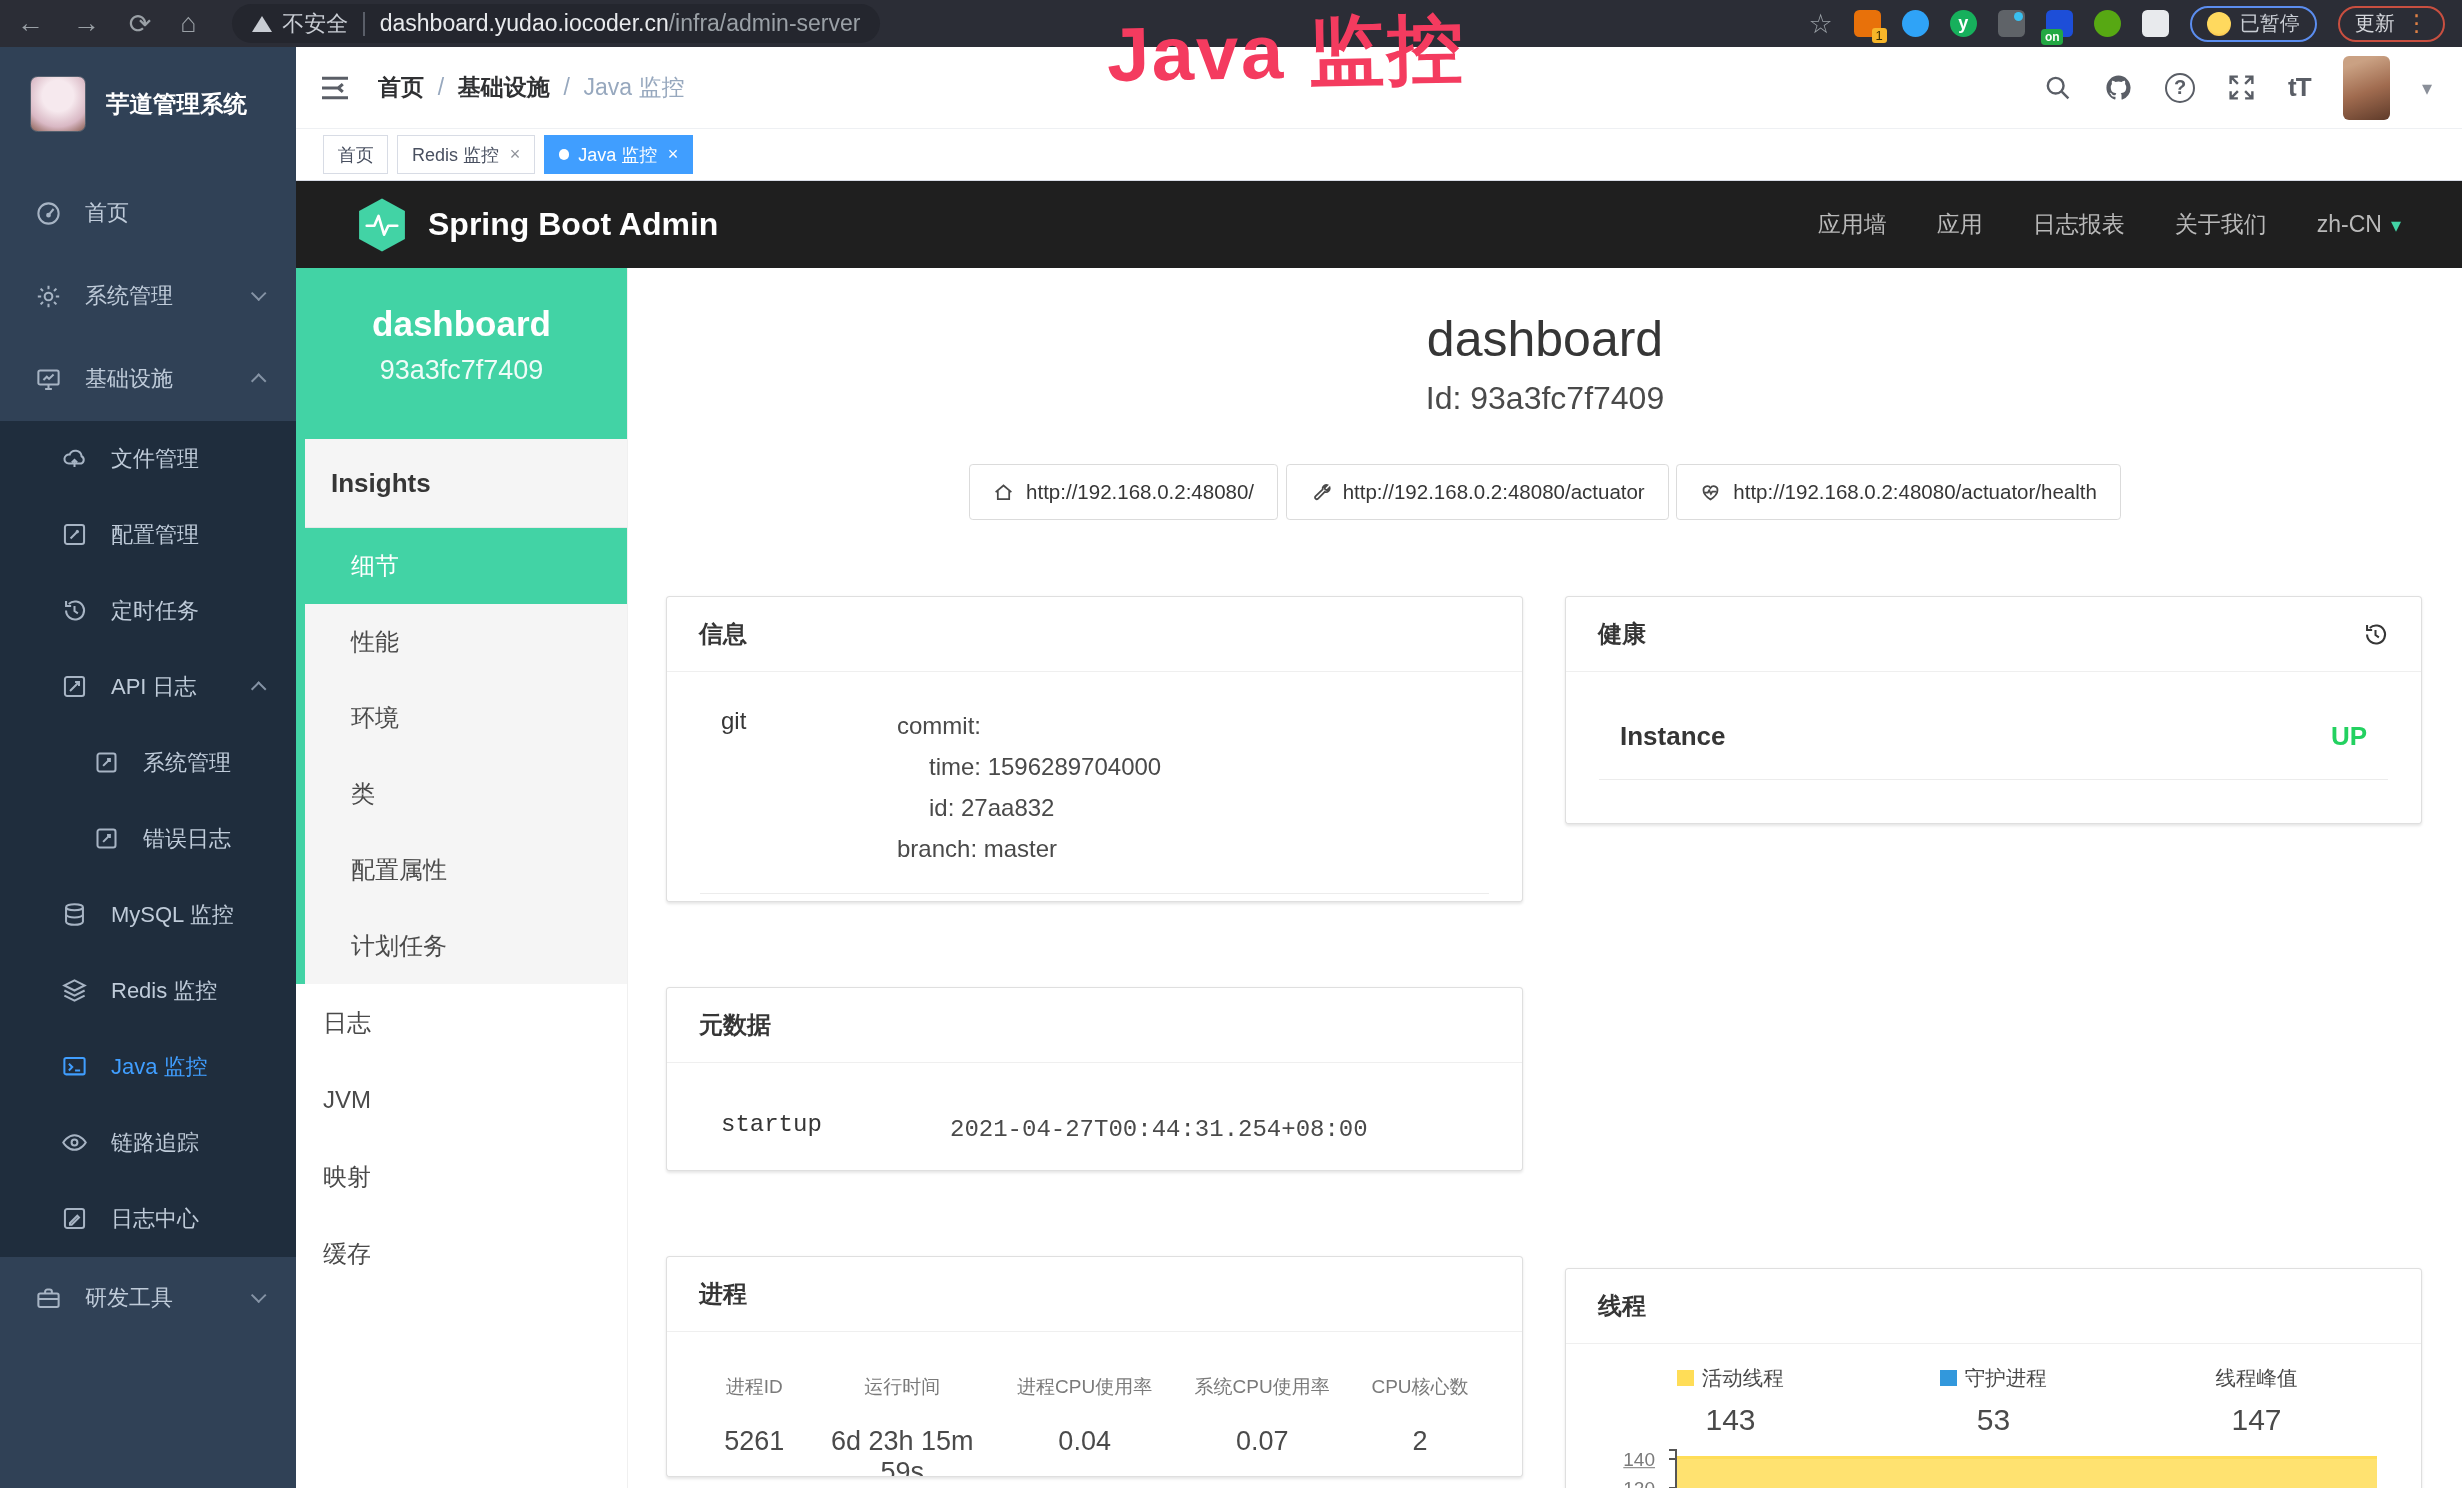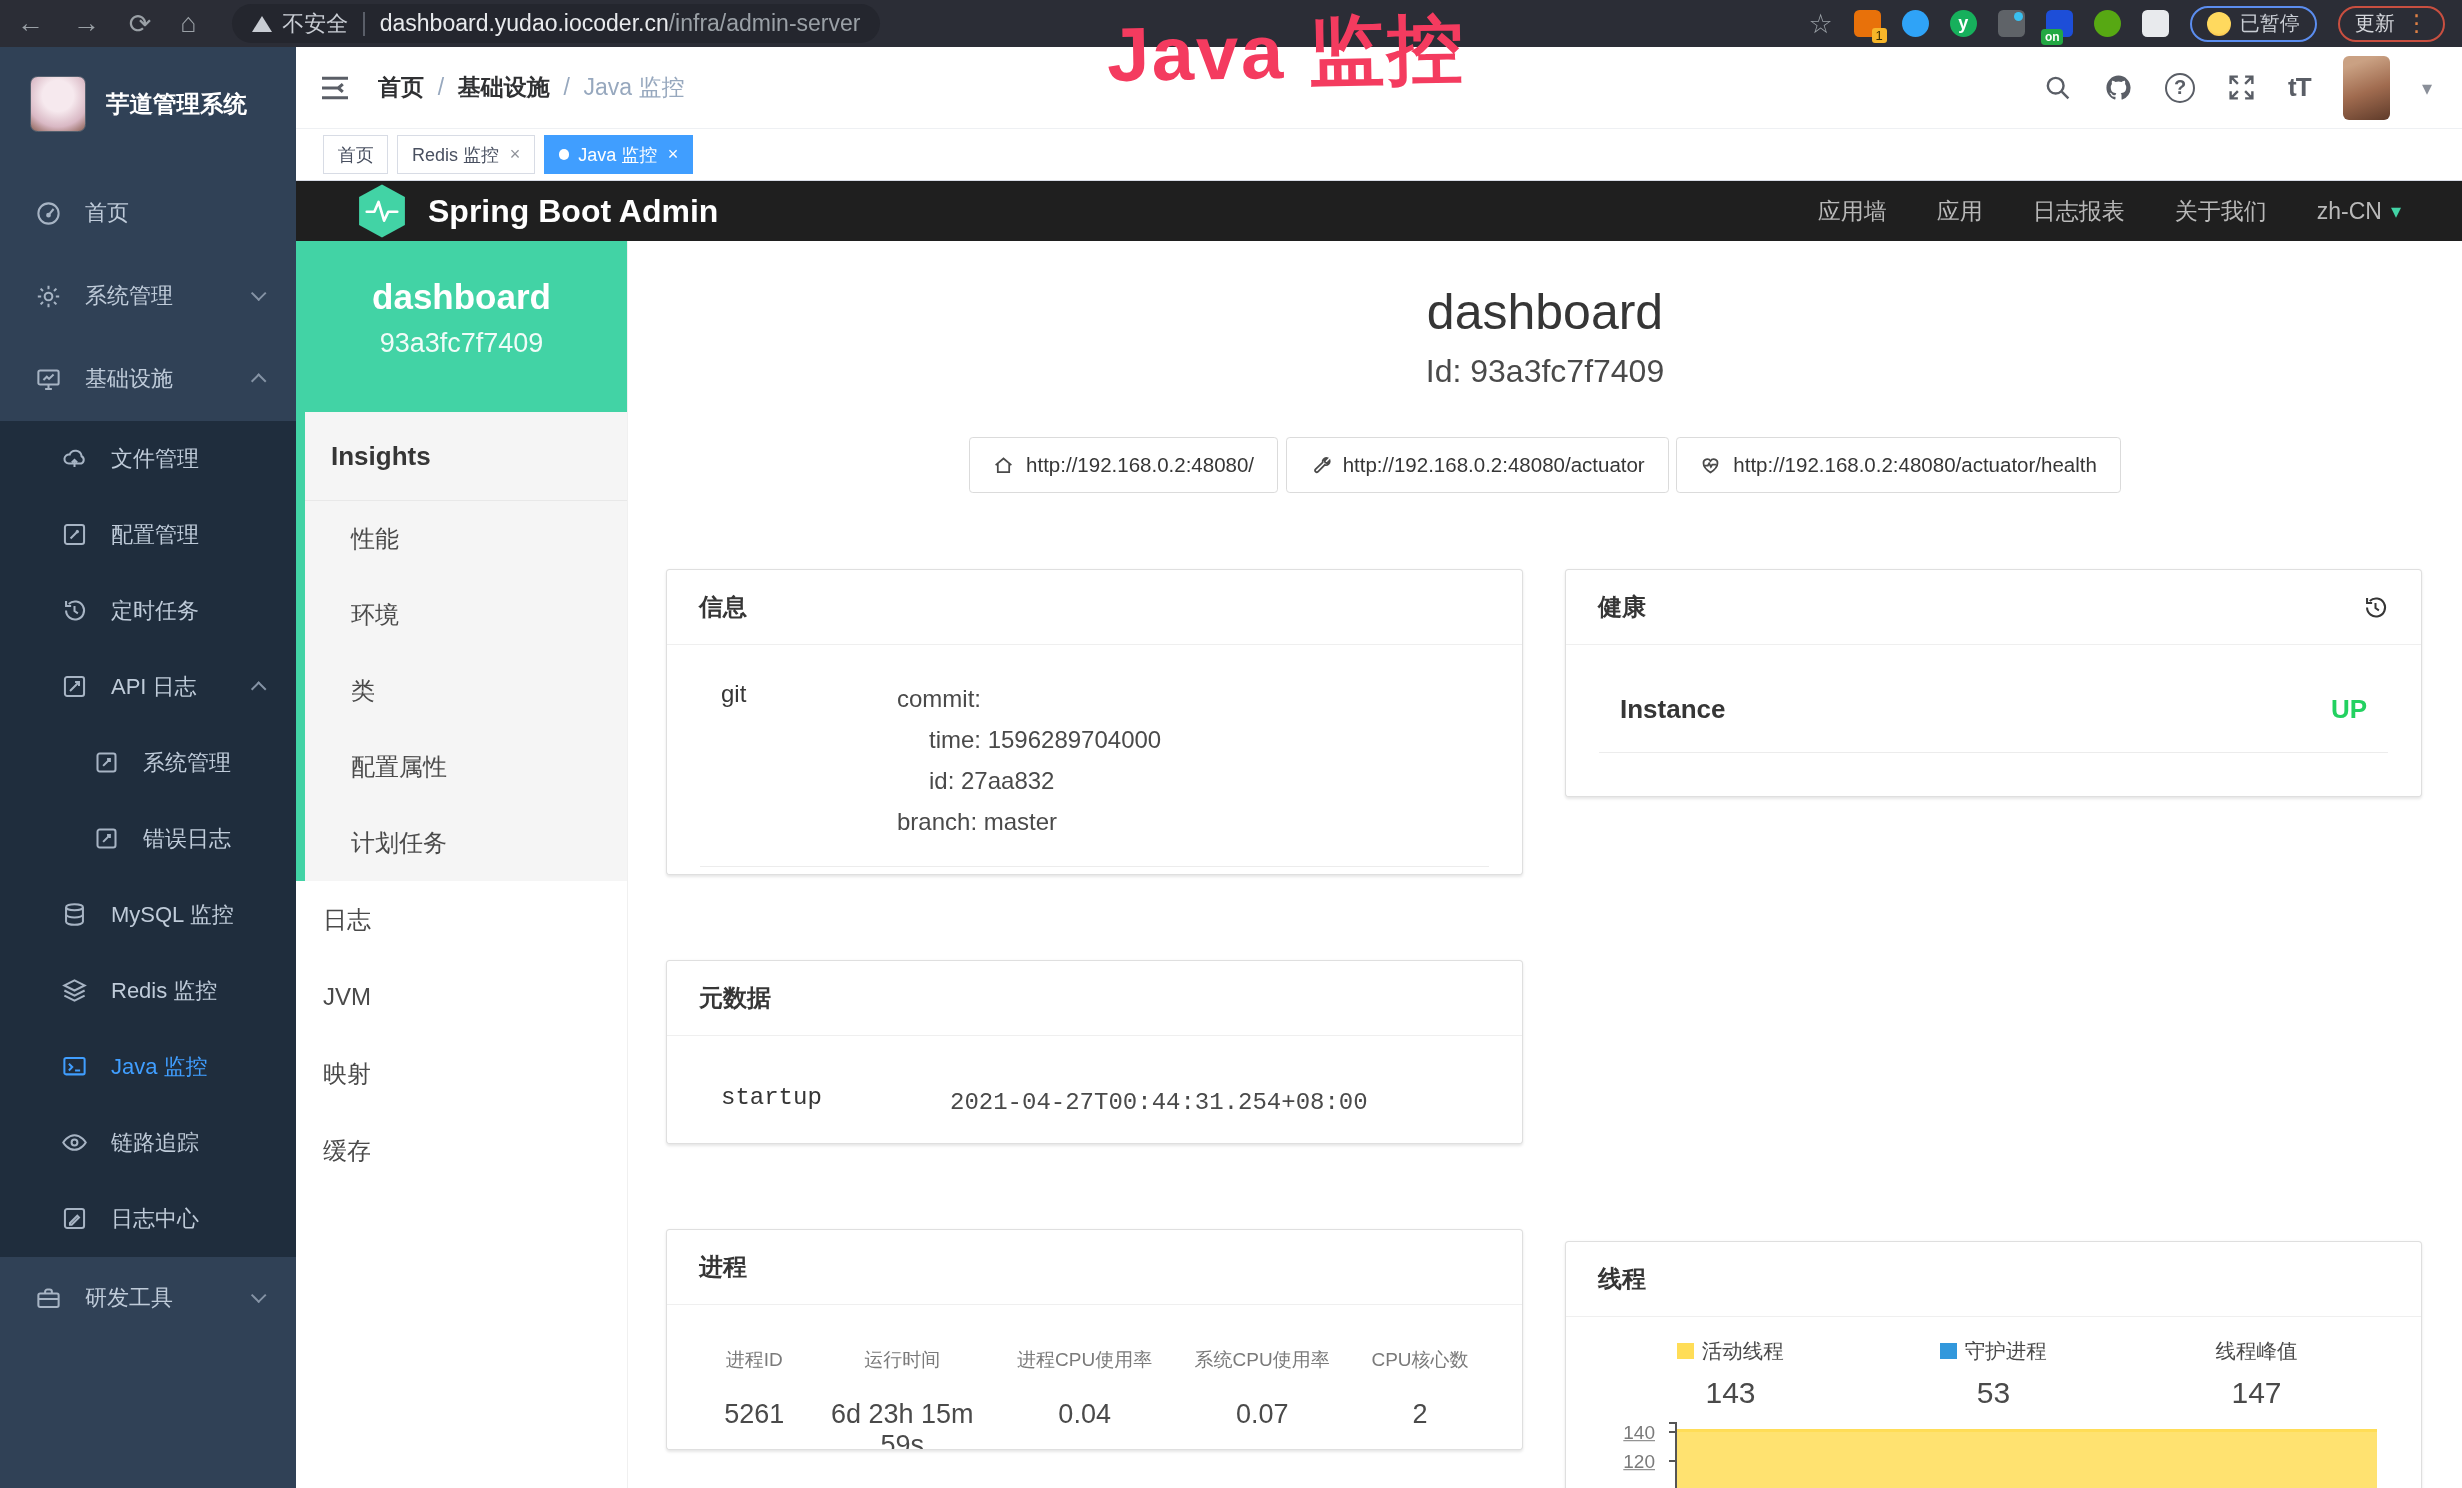--- a/index.html
+++ b/index.html
@@ -75,21 +75,21 @@
   .nav-caret { font-size: 20px; color: #8a8f99; }
 
   .tags-bar { height: 52px; background: #fff; display: flex; align-items: center; padding: 0 0 0 27px; border-bottom: 0.8px solid #d8dce5; box-shadow: 0 0.8px 2.3px rgba(0,0,0,.08); position: relative; z-index: 2; }
   .tag { display: flex; align-items: center; height: 39px; border: 0.8px solid #d8dce5; background: #fff; color: #495060; font-size: 18px; padding: 0 13.7px; margin-right: 9px; cursor: pointer; }
   .tag .tag-close { margin-left: 10.6px; font-size: 18px; color: #90939a; }
   .tag.active { background: #409eff; border-color: #409eff; color: #fff; }
   .tag.active .tag-close { color: #fff; }
   .tag-dot { width: 10.6px; height: 10.6px; border-radius: 50%; background: #fff; margin-right: 9px; }
 
   
-  .sba-header { height: 60px; background: #1f1f1f; display: flex; align-items: center; padding: 0 61px; position: relative; z-index: 1; }
+  .sba-header { height: 87px; background: #1f1f1f; display: flex; align-items: center; padding: 0 61px; position: relative; z-index: 1; }
   .sba-logo { width: 50px; height: 56px; flex: 0 0 auto; }
   .sba-brand { color: #fff; font-size: 32px; font-weight: 700; margin-left: 21px; }
   .sba-nav { margin-left: auto; display: flex; align-items: center; gap: 50px; font-size: 23px; color: #b9b9b9; }
   .sba-nav .locale { display: flex; align-items: center; gap: 9px; }
   .locale-caret { color: #42d3a5; font-size: 20px; }
 
   
   .sba-body { flex: 1; display: flex; min-height: 0; overflow: hidden; background: #fff; }
   .sba-sidebar { width: 332px; flex: 0 0 auto; border-right: 0.8px solid #f0f0f0; }
   .inst-head { height: 171px; background: #42d3a5; color: #fff; text-align: center; padding-top: 36px; }
@@ -396,20 +396,21 @@
 
     <div class="sba-body">
 
       <div class="sba-sidebar">
         <div class="inst-head">
           <div class="inst-name">dashboard</div>
           <div class="inst-id">93a3fc7f7409</div>
         </div>
         <div class="insights-group">
           <div class="sec-label">Insights</div>
+          <div class="s-item active">细节</div>
           <div class="s-item">性能</div>
           <div class="s-item">环境</div>
           <div class="s-item">类</div>
           <div class="s-item">配置属性</div>
           <div class="s-item">计划任务</div>
         </div>
         <div class="r-item">日志</div>
         <div class="r-item">JVM</div>
         <div class="r-item">映射</div>
         <div class="r-item">缓存</div>

